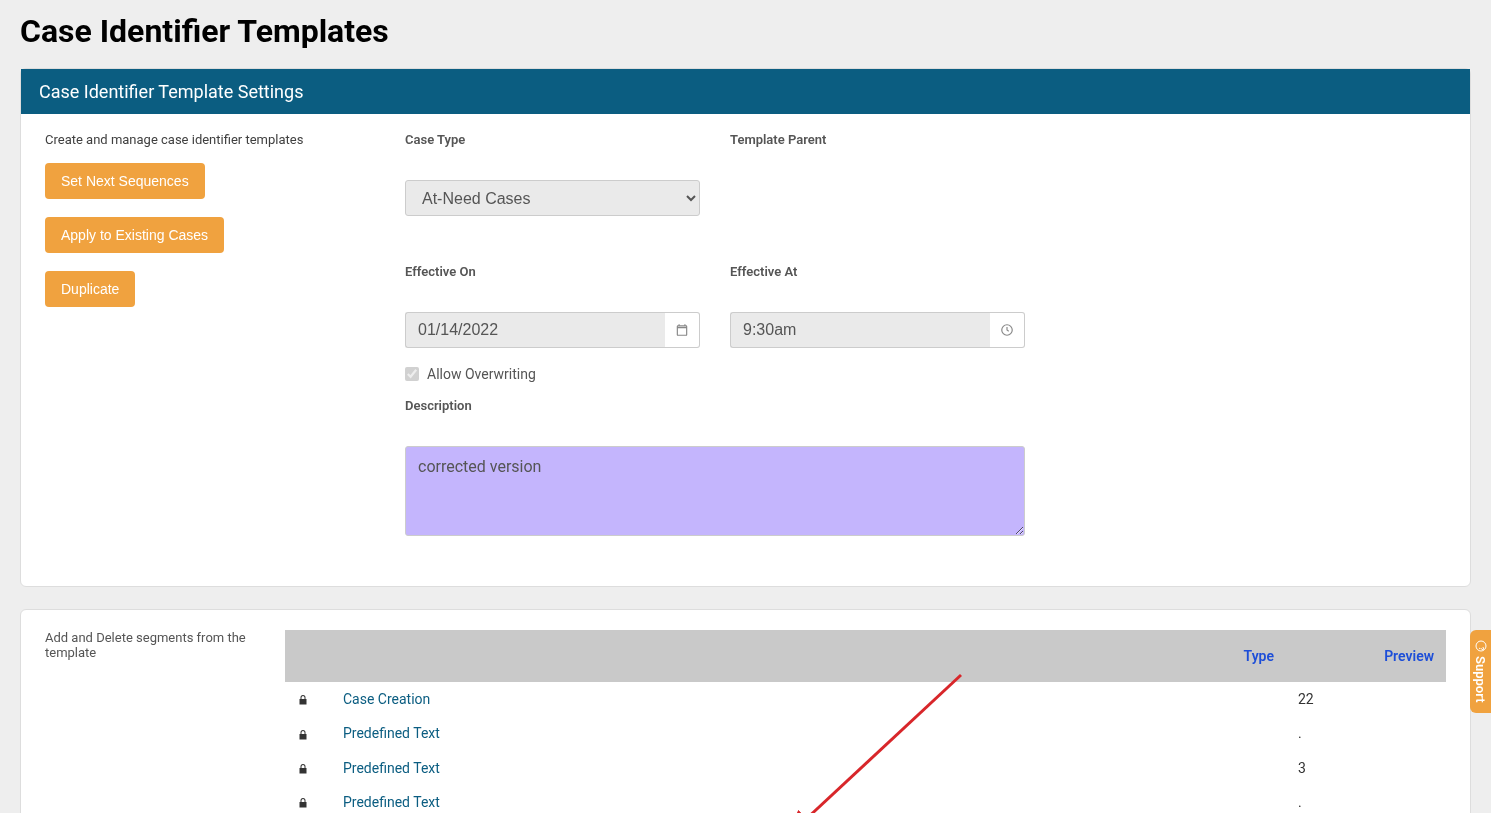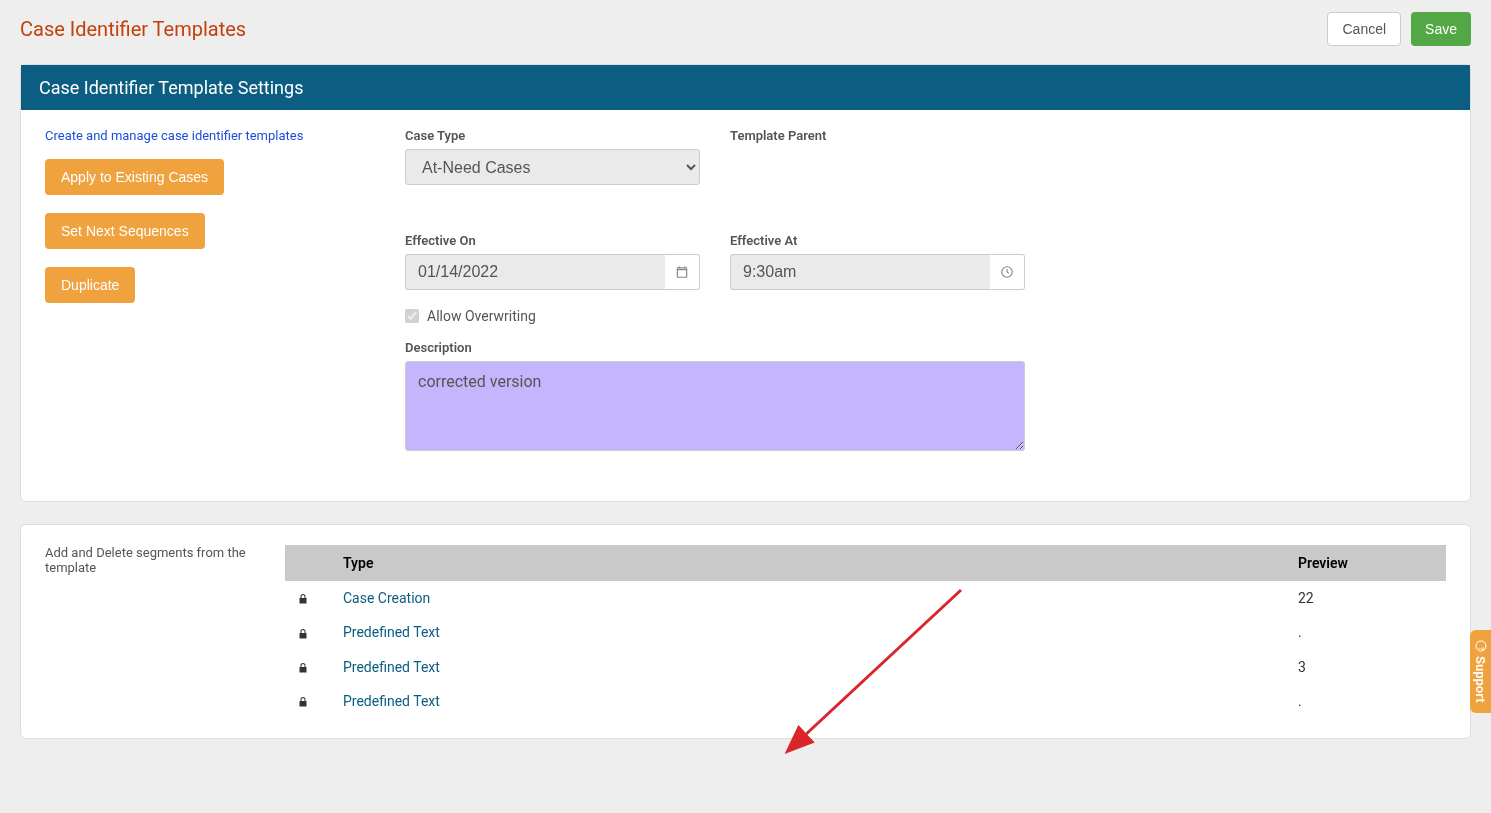--- a/index.html
+++ b/index.html
@@ -14,23 +14,23 @@
     color: #333;
     font-size: 14px;
   }
   .header-row {
     display: flex;
     justify-content: space-between;
     align-items: center;
     margin-bottom: 18px;
   }
   .page-title {
-    font-size: 20px;
-    font-weight: 400;
-    color: #c2410c;
+    font-size: 32px;
+    font-weight: 700;
+    color: #000000;
   }
   .header-actions {
     display: flex;
     gap: 10px;
   }
   .btn {
     padding: 8px 14px;
     border-radius: 4px;
     font-size: 14px;
     cursor: pointer;
@@ -68,21 +68,21 @@
   .col-left {
     width: 360px;
     flex-shrink: 0;
   }
   .col-right {
     flex: 1;
     max-width: 620px;
   }
   .helper-text {
     font-size: 13px;
-    color: #1d4ed8;
+    color: #404040;
     margin-bottom: 16px;
   }
   .btn-orange {
     background: #f0a23f;
     color: #fff;
     border: none;
     padding: 10px 16px;
     border-radius: 4px;
     font-size: 14px;
     cursor: pointer;
@@ -102,20 +102,21 @@
   }
   .form-grid {
     display: flex;
     gap: 30px;
     flex-wrap: wrap;
   }
   .form-group {
     display: flex;
     flex-direction: column;
     margin-bottom: 18px;
+    gap: 27px;
   }
   .form-group.half {
     width: calc(50% - 15px);
   }
   .form-group.full {
     width: 100%;
   }
   .form-label {
     font-size: 13px;
     color: #555;
@@ -190,25 +191,25 @@
   }
   .segments-right {
     flex: 1;
   }
   table.seg-table {
     width: 100%;
     border-collapse: collapse;
   }
   table.seg-table thead th {
     background: #c9c9c9;
-    text-align: left;
-    padding: 10px 12px;
+    text-align: right;
+    padding: 18px 12px;
     font-weight: 600;
     font-size: 14px;
-    color: #000000;
+    color: #1d4ed8;
   }
   table.seg-table tbody td {
     padding: 9px 12px;
     font-size: 14px;
     color: #333;
     vertical-align: middle;
   }
   table.seg-table tbody td .link {
     color: #0b5d81;
     text-decoration: none;
@@ -247,34 +248,30 @@
     align-items: center;
   }
   th.col-lock { width: 36px; }
   th.col-preview { width: 160px; }
 </style>
 </head>
 <body>
 
 <div class="header-row">
   <h1 class="page-title">Case Identifier Templates</h1>
-  <div class="header-actions">
-    <button class="btn btn-cancel">Cancel</button>
-    <button class="btn btn-save">Save</button>
-  </div>
 </div>
 
 <div class="panel">
   <div class="panel-header">Case Identifier Template Settings</div>
   <div class="panel-body">
     <div class="settings-row">
       <div class="col-left">
         <div class="helper-text">Create and manage case identifier templates</div>
+        <button class="btn-orange">Set Next Sequences</button>
         <button class="btn-orange">Apply to Existing Cases</button>
-        <button class="btn-orange">Set Next Sequences</button>
         <button class="btn-orange">Duplicate</button>
       </div>
       <div class="col-right">
         <div class="form-grid">
           <div class="form-group half">
             <label class="form-label">Case Type</label>
             <select class="form-control">
               <option>At-Need Cases</option>
             </select>
           </div>

